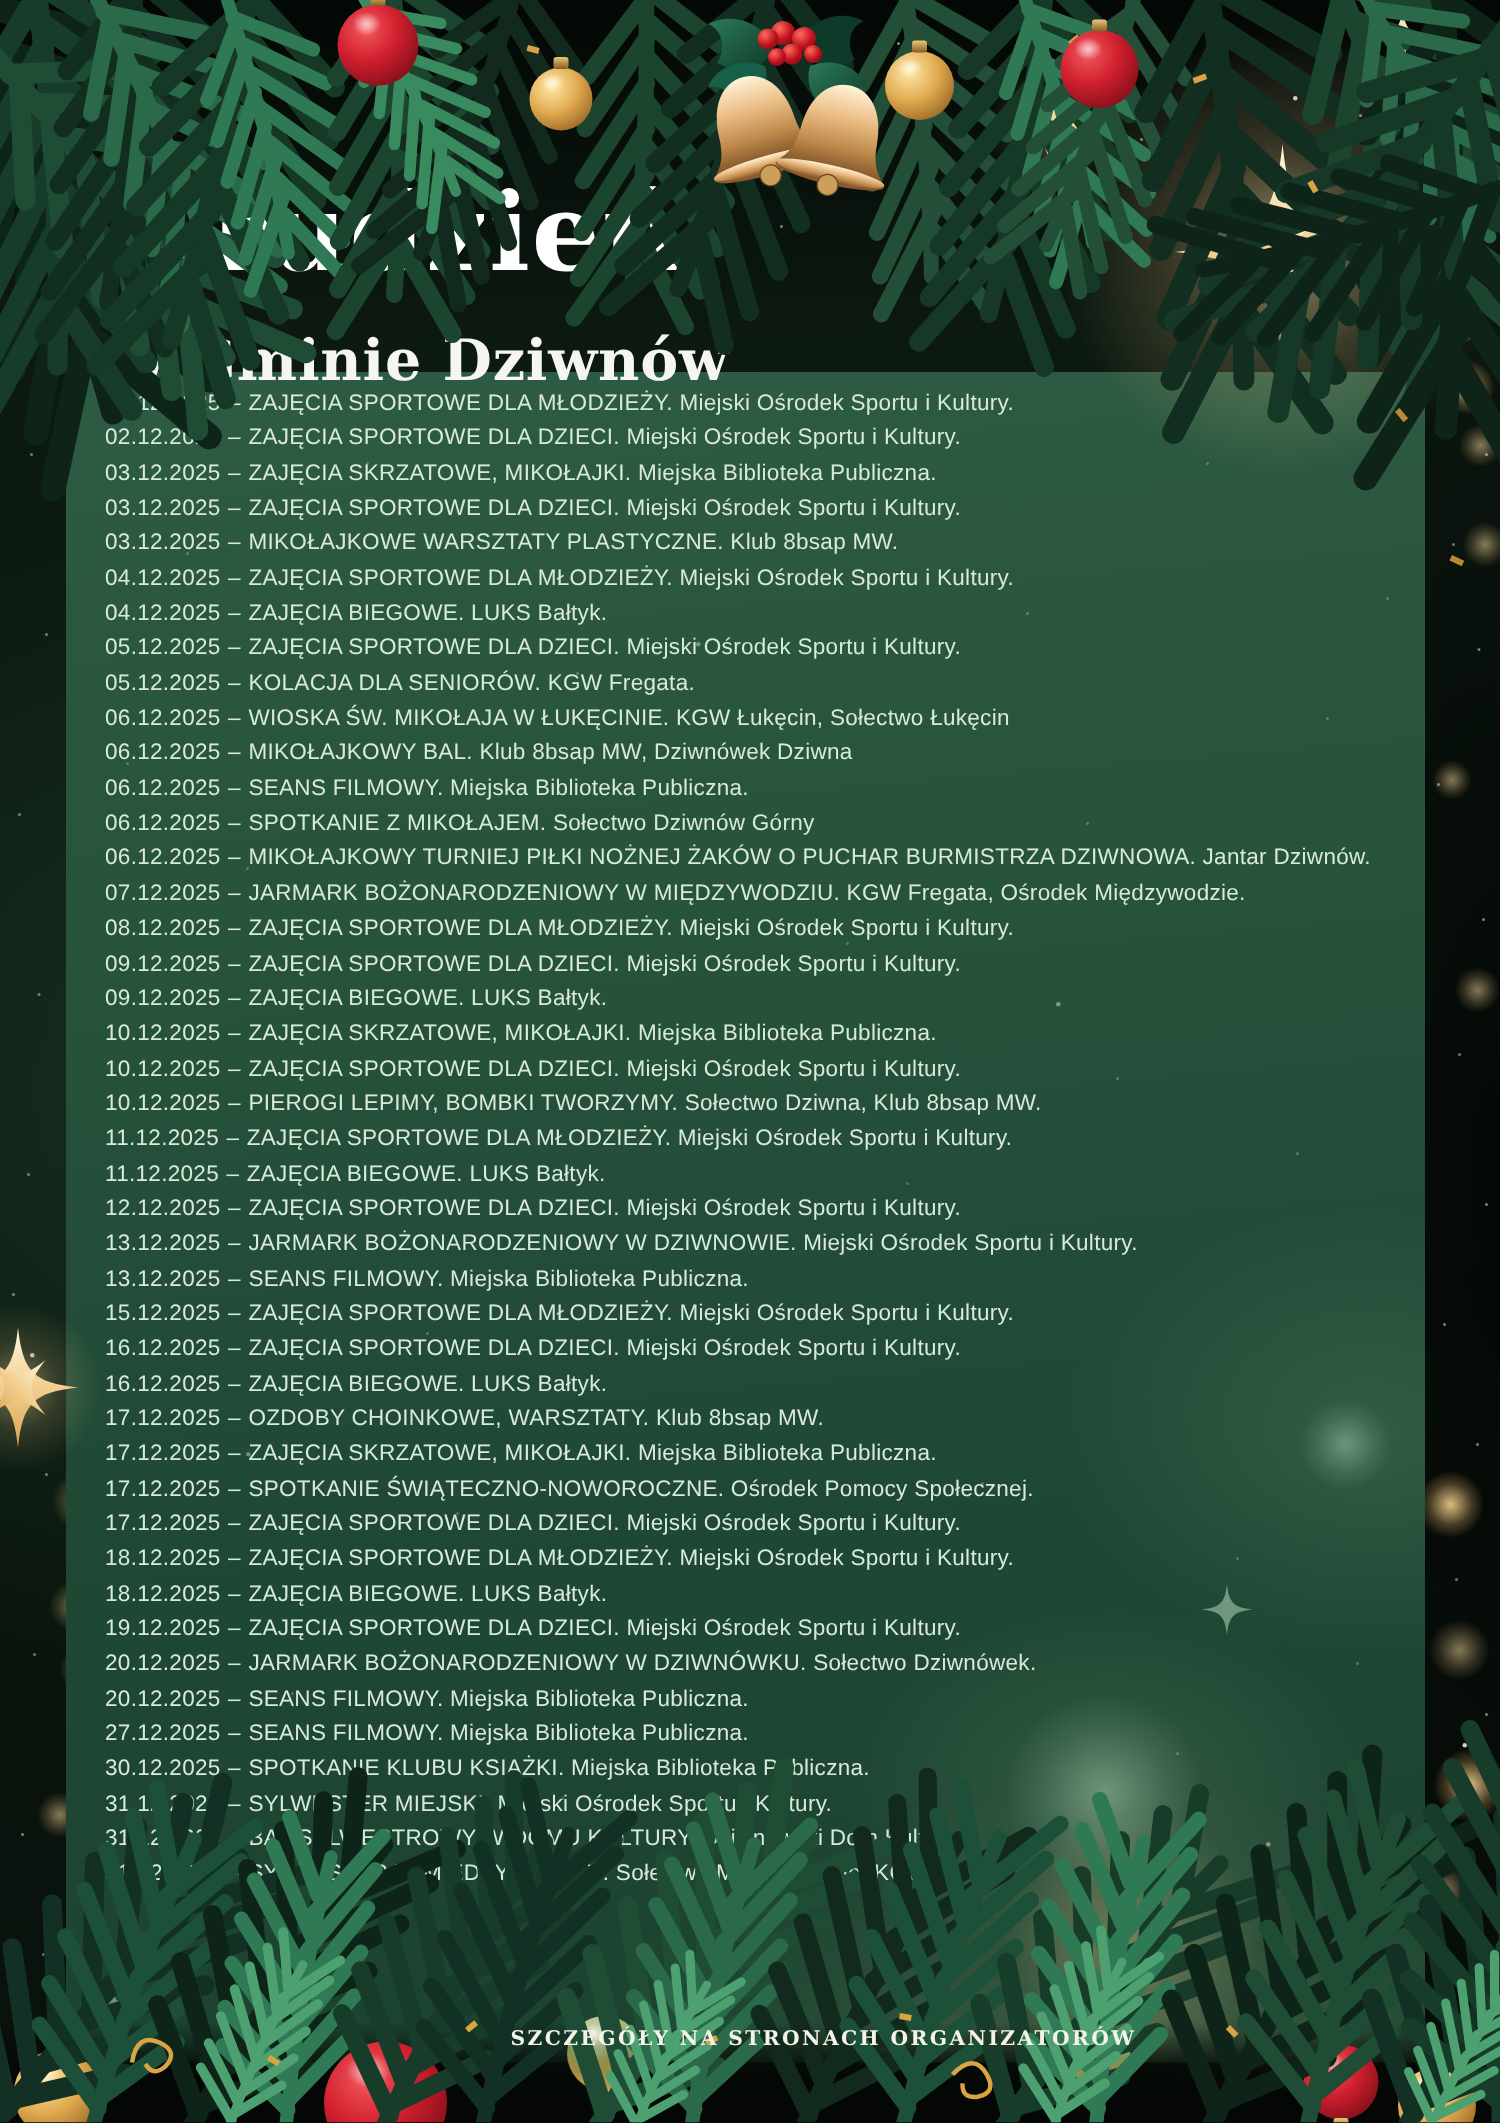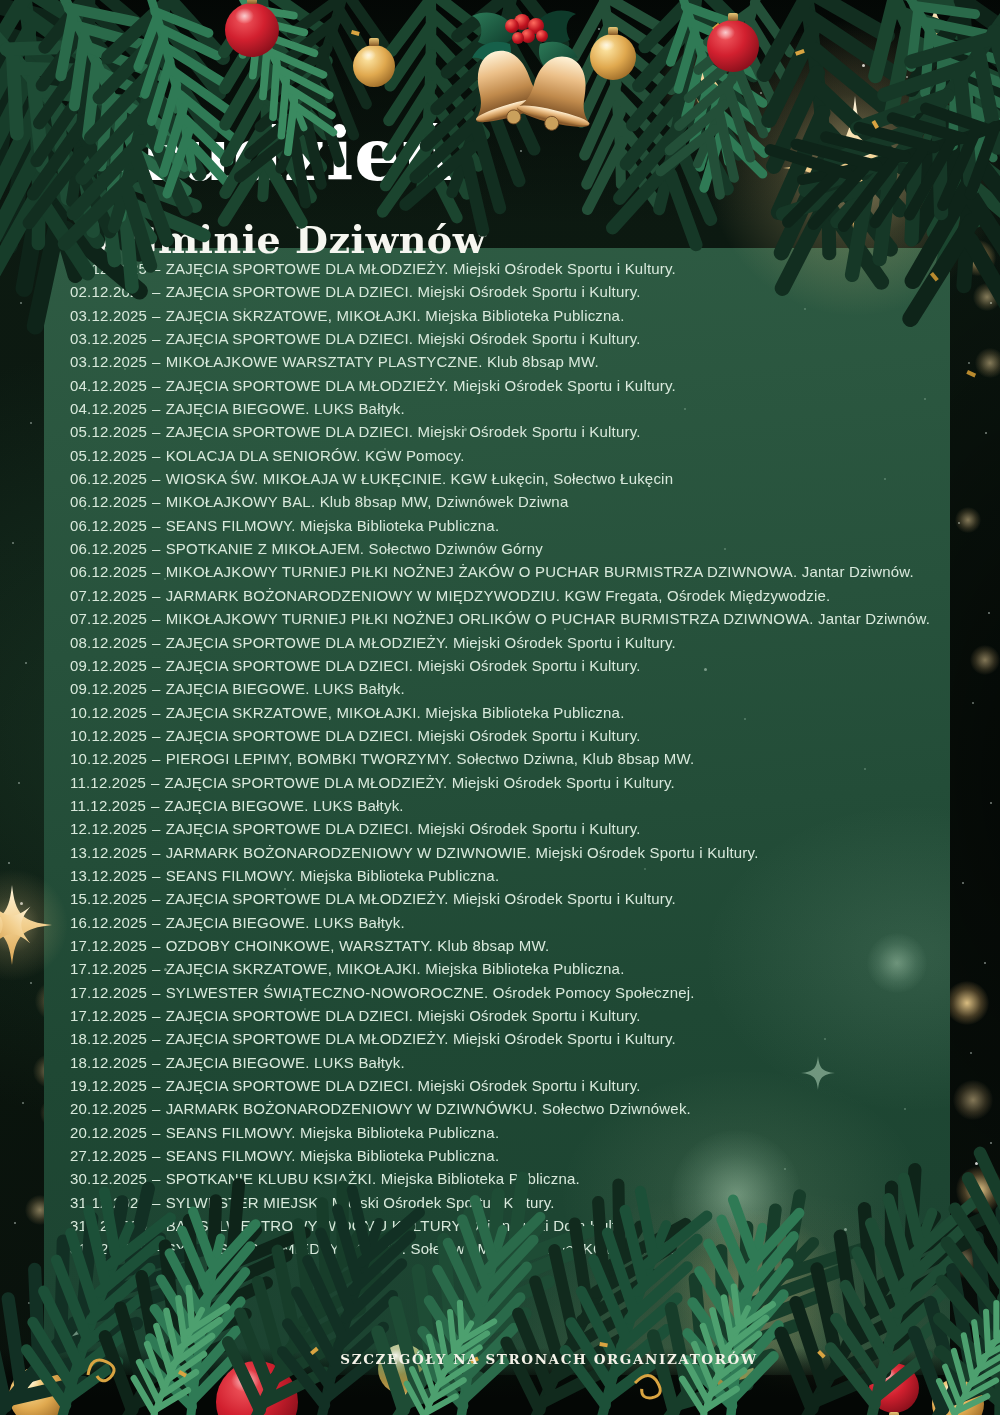--- a/index.html
+++ b/index.html
@@ -165,44 +165,41 @@
         <li>
     <span class="d">04.12.2025</span><span class="sep">–</span><span class="t">ZAJĘCIA SPORTOWE DLA MŁODZIEŻY. Miejski Ośrodek Sportu i Kultury.</span>
   </li>
         <li>
     <span class="d">04.12.2025</span><span class="sep">–</span><span class="t">ZAJĘCIA BIEGOWE. LUKS Bałtyk.</span>
   </li>
         <li>
     <span class="d">05.12.2025</span><span class="sep">–</span><span class="t">ZAJĘCIA SPORTOWE DLA DZIECI. Miejski Ośrodek Sportu i Kultury.</span>
   </li>
         <li>
-    <span class="d">05.12.2025</span><span class="sep">–</span><span class="t">KOLACJA DLA SENIORÓW. KGW Pomocy.</span>
+    <span class="d">05.12.2025</span><span class="sep">–</span><span class="t">KOLACJA DLA SENIORÓW. KGW Fregata.</span>
   </li>
         <li>
     <span class="d">06.12.2025</span><span class="sep">–</span><span class="t">WIOSKA ŚW. MIKOŁAJA W ŁUKĘCINIE. KGW Łukęcin, Sołectwo Łukęcin</span>
   </li>
         <li>
     <span class="d">06.12.2025</span><span class="sep">–</span><span class="t">MIKOŁAJKOWY BAL. Klub 8bsap MW, Dziwnówek Dziwna</span>
   </li>
         <li>
     <span class="d">06.12.2025</span><span class="sep">–</span><span class="t">SEANS FILMOWY. Miejska Biblioteka Publiczna.</span>
   </li>
         <li>
     <span class="d">06.12.2025</span><span class="sep">–</span><span class="t">SPOTKANIE Z MIKOŁAJEM. Sołectwo Dziwnów Górny</span>
   </li>
         <li>
     <span class="d">06.12.2025</span><span class="sep">–</span><span class="t">MIKOŁAJKOWY TURNIEJ PIŁKI NOŻNEJ ŻAKÓW O PUCHAR BURMISTRZA DZIWNOWA. Jantar Dziwnów.</span>
   </li>
         <li>
     <span class="d">07.12.2025</span><span class="sep">–</span><span class="t">JARMARK BOŻONARODZENIOWY W MIĘDZYWODZIU. KGW Fregata, Ośrodek Międzywodzie.</span>
   </li>
         <li>
-    <span class="d">07.12.2025</span><span class="sep">–</span><span class="t">MIKOŁAJKOWY TURNIEJ PIŁKI NOŻNEJ ORLIKÓW O PUCHAR BURMISTRZA DZIWNOWA. Jantar Dziwnów.</span>
-  </li>
-        <li>
     <span class="d">08.12.2025</span><span class="sep">–</span><span class="t">ZAJĘCIA SPORTOWE DLA MŁODZIEŻY. Miejski Ośrodek Sportu i Kultury.</span>
   </li>
         <li>
     <span class="d">09.12.2025</span><span class="sep">–</span><span class="t">ZAJĘCIA SPORTOWE DLA DZIECI. Miejski Ośrodek Sportu i Kultury.</span>
   </li>
         <li>
     <span class="d">09.12.2025</span><span class="sep">–</span><span class="t">ZAJĘCIA BIEGOWE. LUKS Bałtyk.</span>
   </li>
         <li>
     <span class="d">10.12.2025</span><span class="sep">–</span><span class="t">ZAJĘCIA SKRZATOWE, MIKOŁAJKI. Miejska Biblioteka Publiczna.</span>
@@ -225,30 +222,33 @@
         <li>
     <span class="d">13.12.2025</span><span class="sep">–</span><span class="t">JARMARK BOŻONARODZENIOWY W DZIWNOWIE. Miejski Ośrodek Sportu i Kultury.</span>
   </li>
         <li>
     <span class="d">13.12.2025</span><span class="sep">–</span><span class="t">SEANS FILMOWY. Miejska Biblioteka Publiczna.</span>
   </li>
         <li>
     <span class="d">15.12.2025</span><span class="sep">–</span><span class="t">ZAJĘCIA SPORTOWE DLA MŁODZIEŻY. Miejski Ośrodek Sportu i Kultury.</span>
   </li>
         <li>
+    <span class="d">16.12.2025</span><span class="sep">–</span><span class="t">ZAJĘCIA SPORTOWE DLA DZIECI. Miejski Ośrodek Sportu i Kultury.</span>
+  </li>
+        <li>
     <span class="d">16.12.2025</span><span class="sep">–</span><span class="t">ZAJĘCIA BIEGOWE. LUKS Bałtyk.</span>
   </li>
         <li>
     <span class="d">17.12.2025</span><span class="sep">–</span><span class="t">OZDOBY CHOINKOWE, WARSZTATY. Klub 8bsap MW.</span>
   </li>
         <li>
     <span class="d">17.12.2025</span><span class="sep">–</span><span class="t">ZAJĘCIA SKRZATOWE, MIKOŁAJKI. Miejska Biblioteka Publiczna.</span>
   </li>
         <li>
-    <span class="d">17.12.2025</span><span class="sep">–</span><span class="t">SYLWESTER ŚWIĄTECZNO-NOWOROCZNE. Ośrodek Pomocy Społecznej.</span>
+    <span class="d">17.12.2025</span><span class="sep">–</span><span class="t">SPOTKANIE ŚWIĄTECZNO-NOWOROCZNE. Ośrodek Pomocy Społecznej.</span>
   </li>
         <li>
     <span class="d">17.12.2025</span><span class="sep">–</span><span class="t">ZAJĘCIA SPORTOWE DLA DZIECI. Miejski Ośrodek Sportu i Kultury.</span>
   </li>
         <li>
     <span class="d">18.12.2025</span><span class="sep">–</span><span class="t">ZAJĘCIA SPORTOWE DLA MŁODZIEŻY. Miejski Ośrodek Sportu i Kultury.</span>
   </li>
         <li>
     <span class="d">18.12.2025</span><span class="sep">–</span><span class="t">ZAJĘCIA BIEGOWE. LUKS Bałtyk.</span>
   </li>

